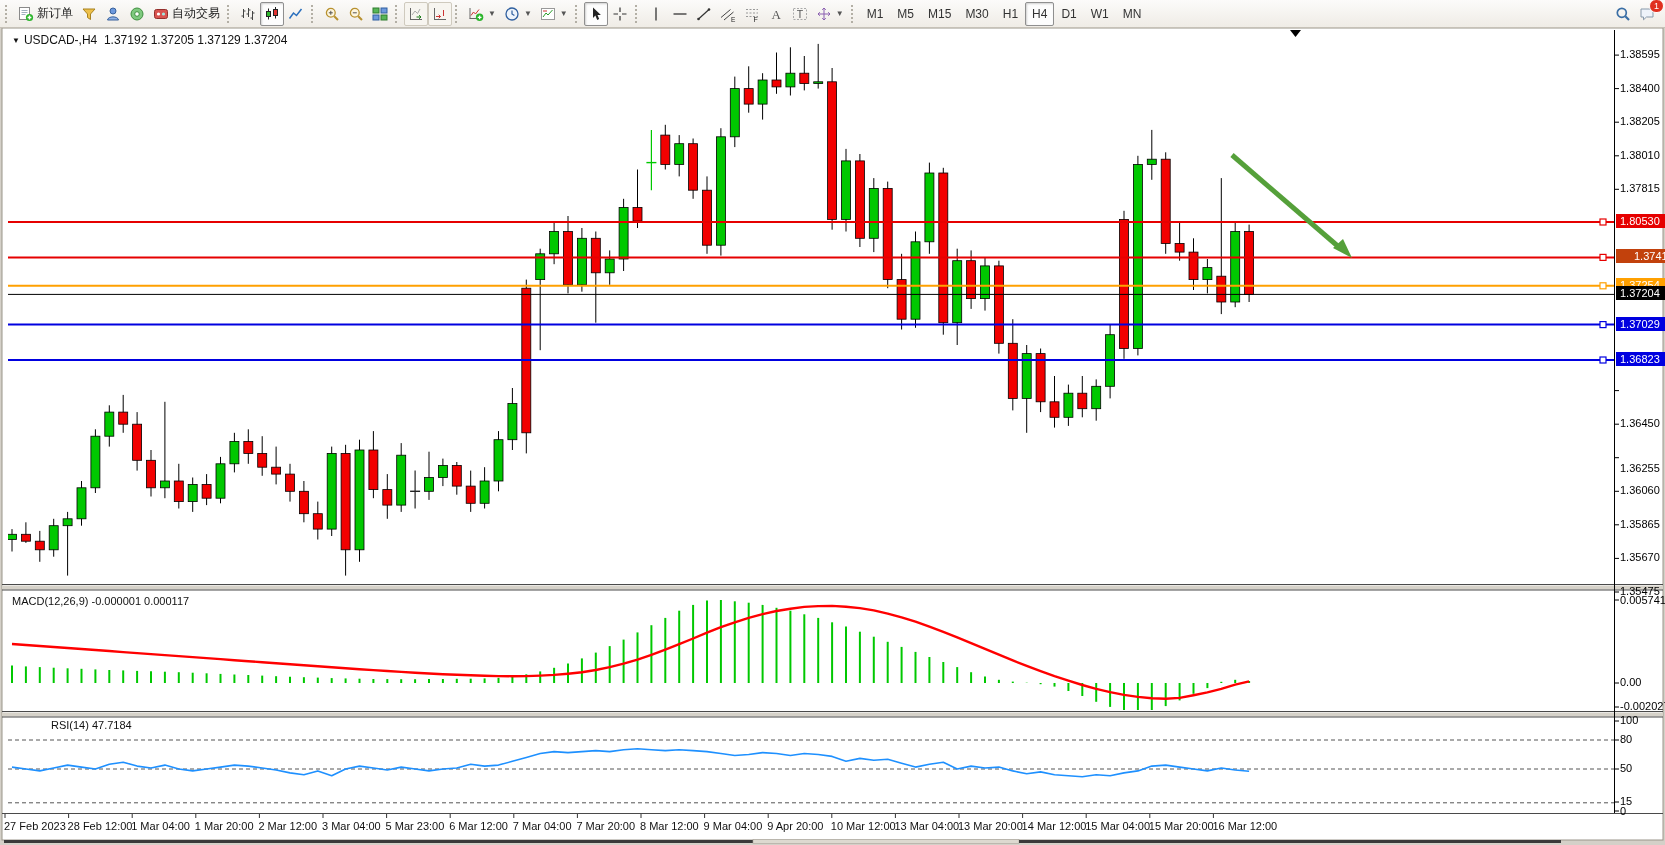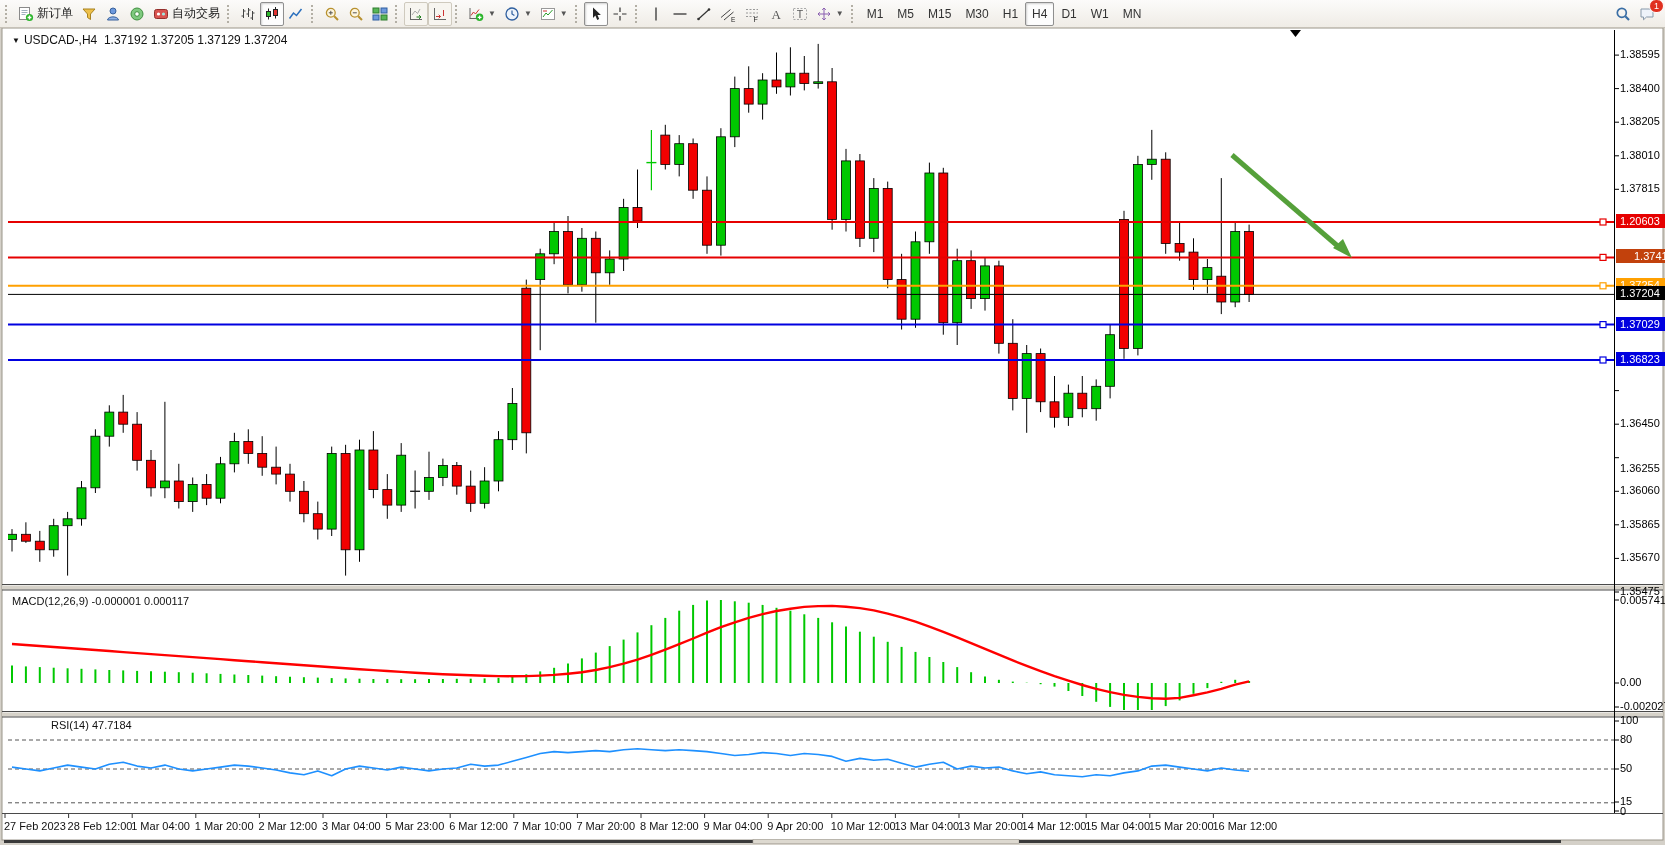--- a/index.html
+++ b/index.html
@@ -663,21 +663,21 @@
     <div class="axis-lbl" style="left: 1620px; top: 115.2px;">1.38205</div>
     <div class="axis-lbl" style="left: 1620px; top: 148.8px;">1.38010</div>
     <div class="axis-lbl" style="left: 1620px; top: 182.3px;">1.37815</div>
     <div class="axis-lbl" style="left: 1696px; top: 383.6px;">1.36645</div>
     <div class="axis-lbl" style="left: 1620px; top: 417.2px;">1.36450</div>
     <div class="axis-lbl" style="left: 1620px; top: 462px;">1.36255</div>
     <div class="axis-lbl" style="left: 1620px; top: 484.3px;">1.36060</div>
     <div class="axis-lbl" style="left: 1620px; top: 517.8px;">1.35865</div>
     <div class="axis-lbl" style="left: 1620px; top: 551.4px;">1.35670</div>
     <div class="axis-lbl" style="left: 1620px; top: 585px;">1.35475</div>
-    <div class="axis-lbl" style="left: 1616px; top: 214px; background: rgb(230, 0, 0); color: rgb(255, 255, 255); padding: 1px 4px; width: 42px;">1.20603</div>
+    <div class="axis-lbl" style="left: 1616px; top: 214px; background: rgb(230, 0, 0); color: rgb(255, 255, 255); padding: 1px 4px; width: 42px;">1.80530</div>
     <div class="axis-lbl" style="left: 1616px; top: 249.4px; background: #c2410c; color: rgb(255, 255, 255); padding: 1px 18px; width: 42px;">1.37419</div>
     <div class="axis-lbl" style="left: 1616px; top: 277.8px; background: rgb(255, 160, 0); color: rgb(255, 255, 255); padding: 1px 4px; width: 42px;">1.37254</div>
     <div class="axis-lbl" style="left: 1616px; top: 316.6px; background: rgb(0, 0, 224); color: rgb(255, 255, 255); padding: 1px 4px; width: 42px;">1.37029</div>
     <div class="axis-lbl" style="left: 1616px; top: 352px; background: rgb(0, 0, 224); color: rgb(255, 255, 255); padding: 1px 4px; width: 42px;">1.36823</div>
     <div class="axis-lbl" style="left: 1616px; top: 286.4px; background: rgb(0, 0, 0); color: rgb(255, 255, 255); padding: 1px 4px; width: 42px;">1.37204</div>
     <div class="axis-lbl" style="left: 1620px; top: 594px;">0.005741</div>
     <div class="axis-lbl" style="left: 1620px; top: 676px;">0.00</div>
     <div class="axis-lbl" style="left: 1620px; top: 700px;">-0.002027</div>
     <div class="axis-lbl" style="left: 1620px; top: 714px;">100</div>
     <div class="axis-lbl" style="left: 1620px; top: 733px;">80</div>
@@ -685,21 +685,21 @@
     <div class="axis-lbl" style="left: 1620px; top: 795px;">15</div>
     <div class="axis-lbl" style="left: 1620px; top: 805px;">0</div>
     <div class="time-lbl" style="left: 4px;">27 Feb 2023</div>
     <div class="time-lbl" style="left: 67.6px;">28 Feb 12:00</div>
     <div class="time-lbl" style="left: 131.2px;">1 Mar 04:00</div>
     <div class="time-lbl" style="left: 194.8px;">1 Mar 20:00</div>
     <div class="time-lbl" style="left: 258.4px;">2 Mar 12:00</div>
     <div class="time-lbl" style="left: 322px;">3 Mar 04:00</div>
     <div class="time-lbl" style="left: 385.6px;">5 Mar 23:00</div>
     <div class="time-lbl" style="left: 449.2px;">6 Mar 12:00</div>
-    <div class="time-lbl" style="left: 512.8px;">7 Mar 10:00</div>
+    <div class="time-lbl" style="left: 512.8px;">7 Mar 04:00</div>
     <div class="time-lbl" style="left: 576.4px;">7 Mar 20:00</div>
     <div class="time-lbl" style="left: 640px;">8 Mar 12:00</div>
     <div class="time-lbl" style="left: 703.6px;">9 Mar 04:00</div>
     <div class="time-lbl" style="left: 767.2px;">9 Apr 20:00</div>
     <div class="time-lbl" style="left: 830.8px;">10 Mar 12:00</div>
     <div class="time-lbl" style="left: 894.4px;">13 Mar 04:00</div>
     <div class="time-lbl" style="left: 958px;">13 Mar 20:00</div>
     <div class="time-lbl" style="left: 1021.6px;">14 Mar 12:00</div>
     <div class="time-lbl" style="left: 1085.2px;">15 Mar 04:00</div>
     <div class="time-lbl" style="left: 1148.8px;">15 Mar 20:00</div>

